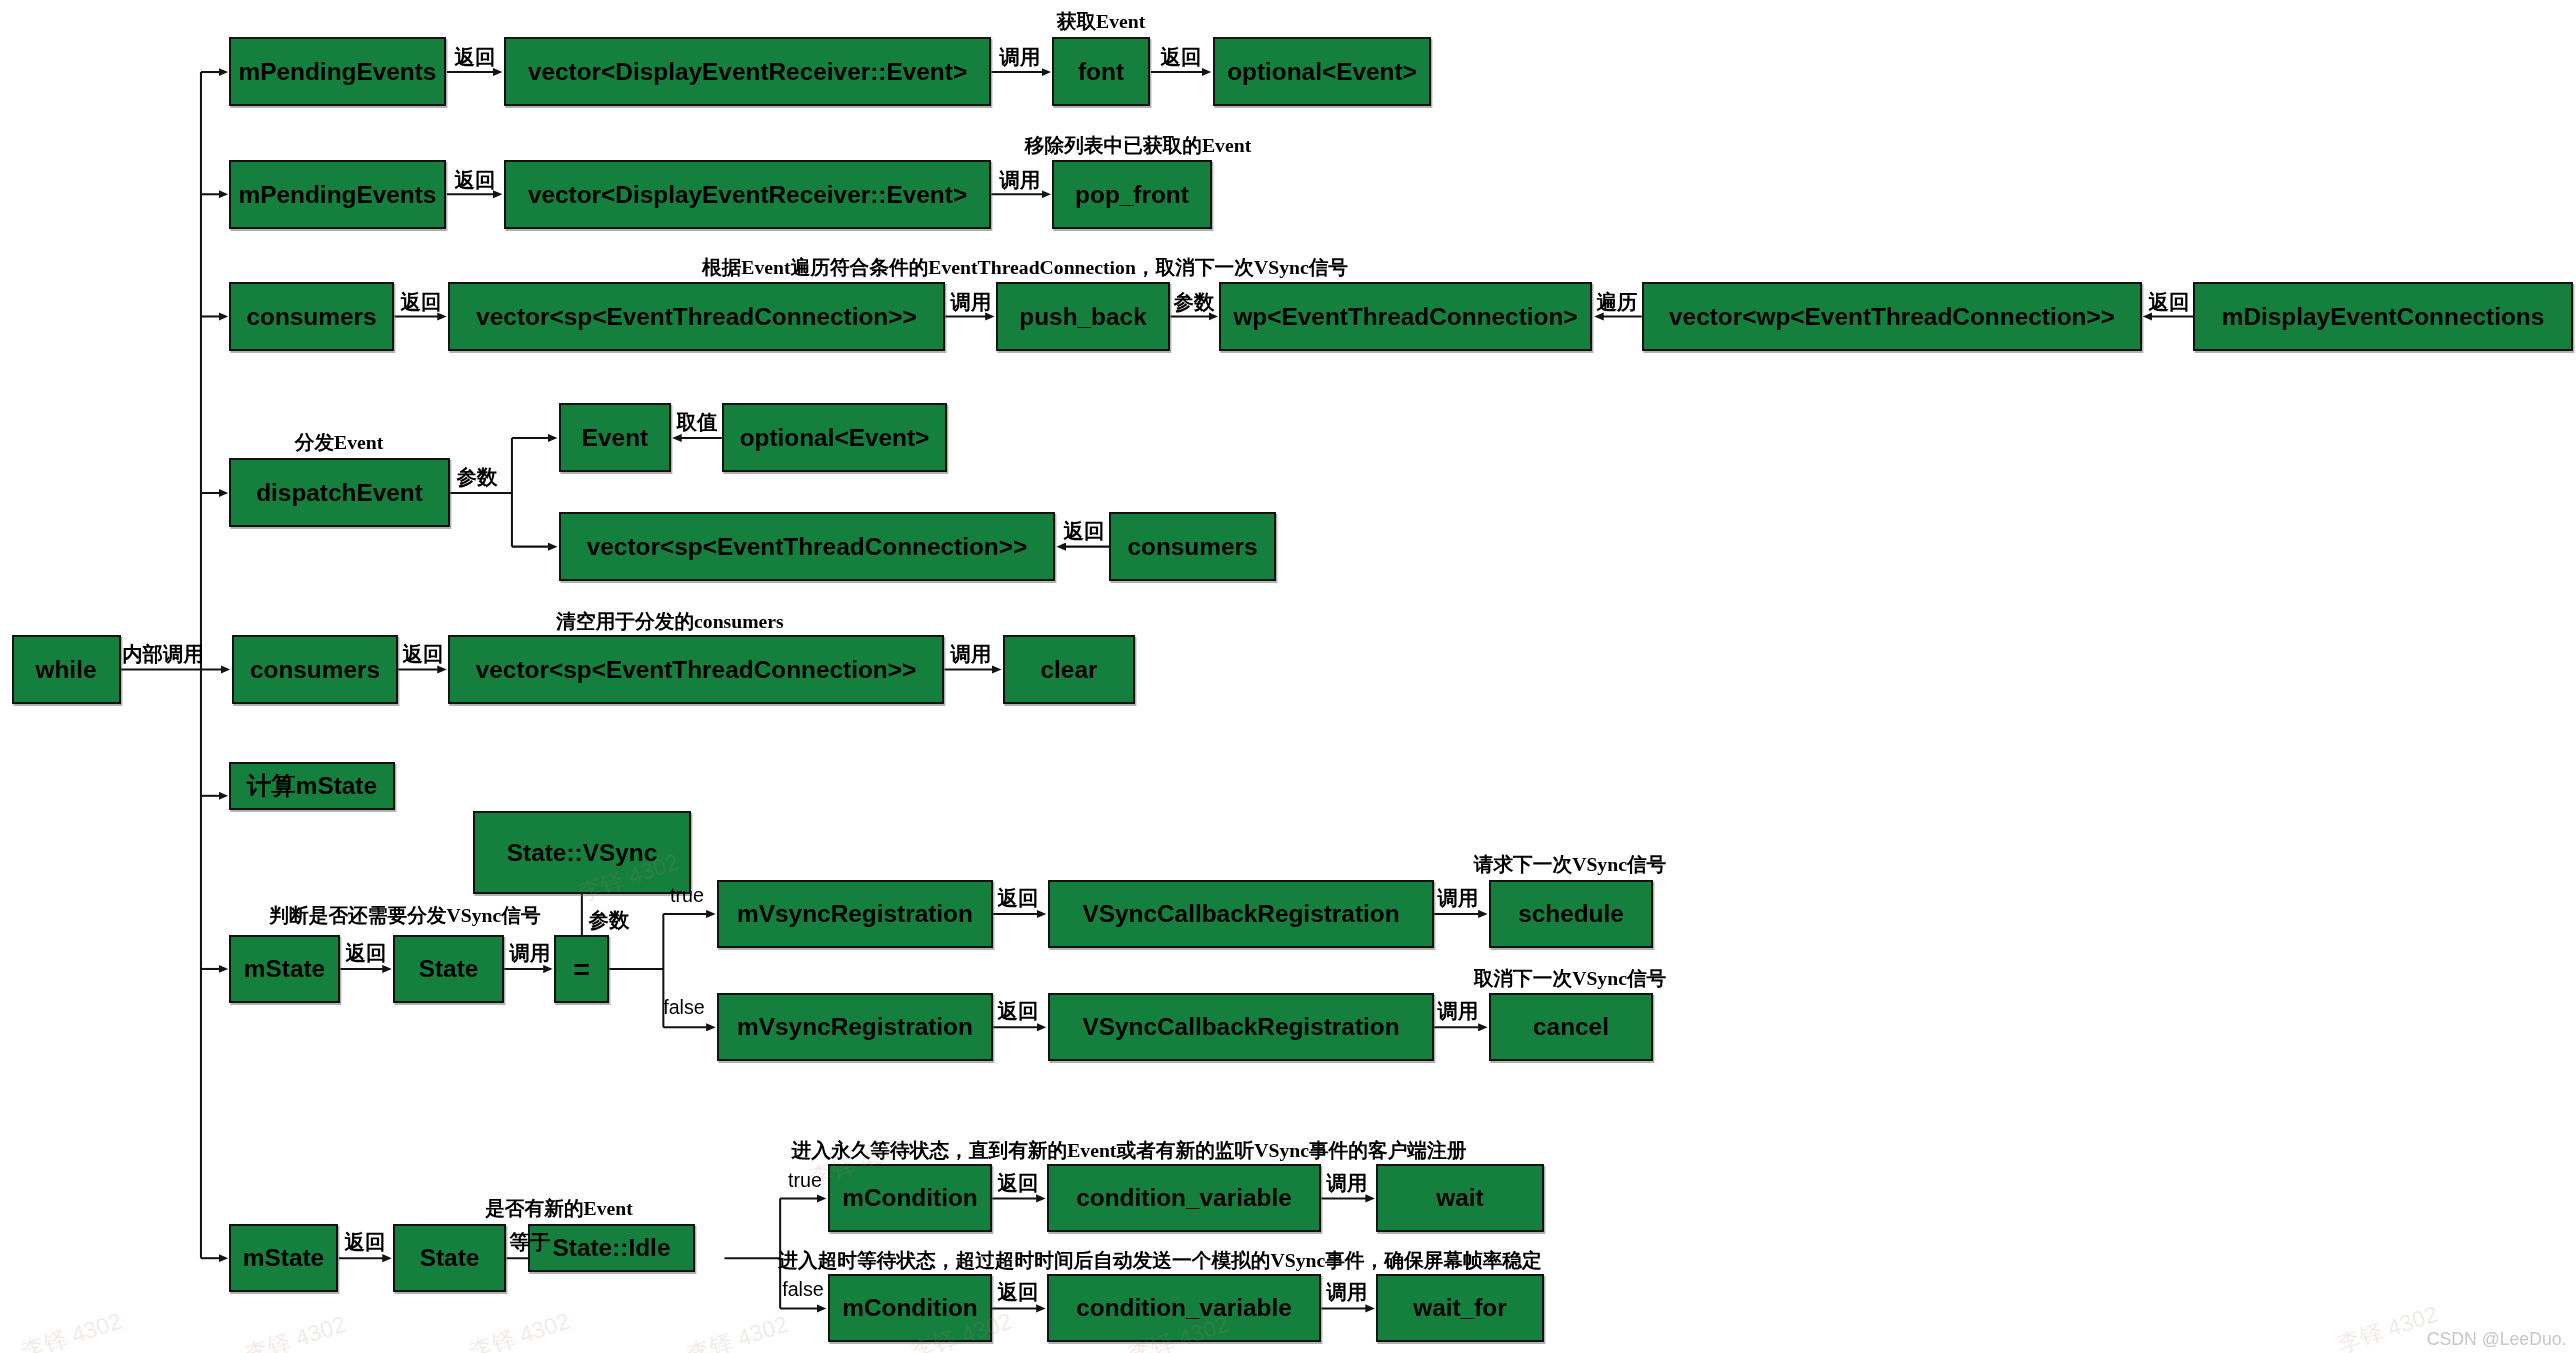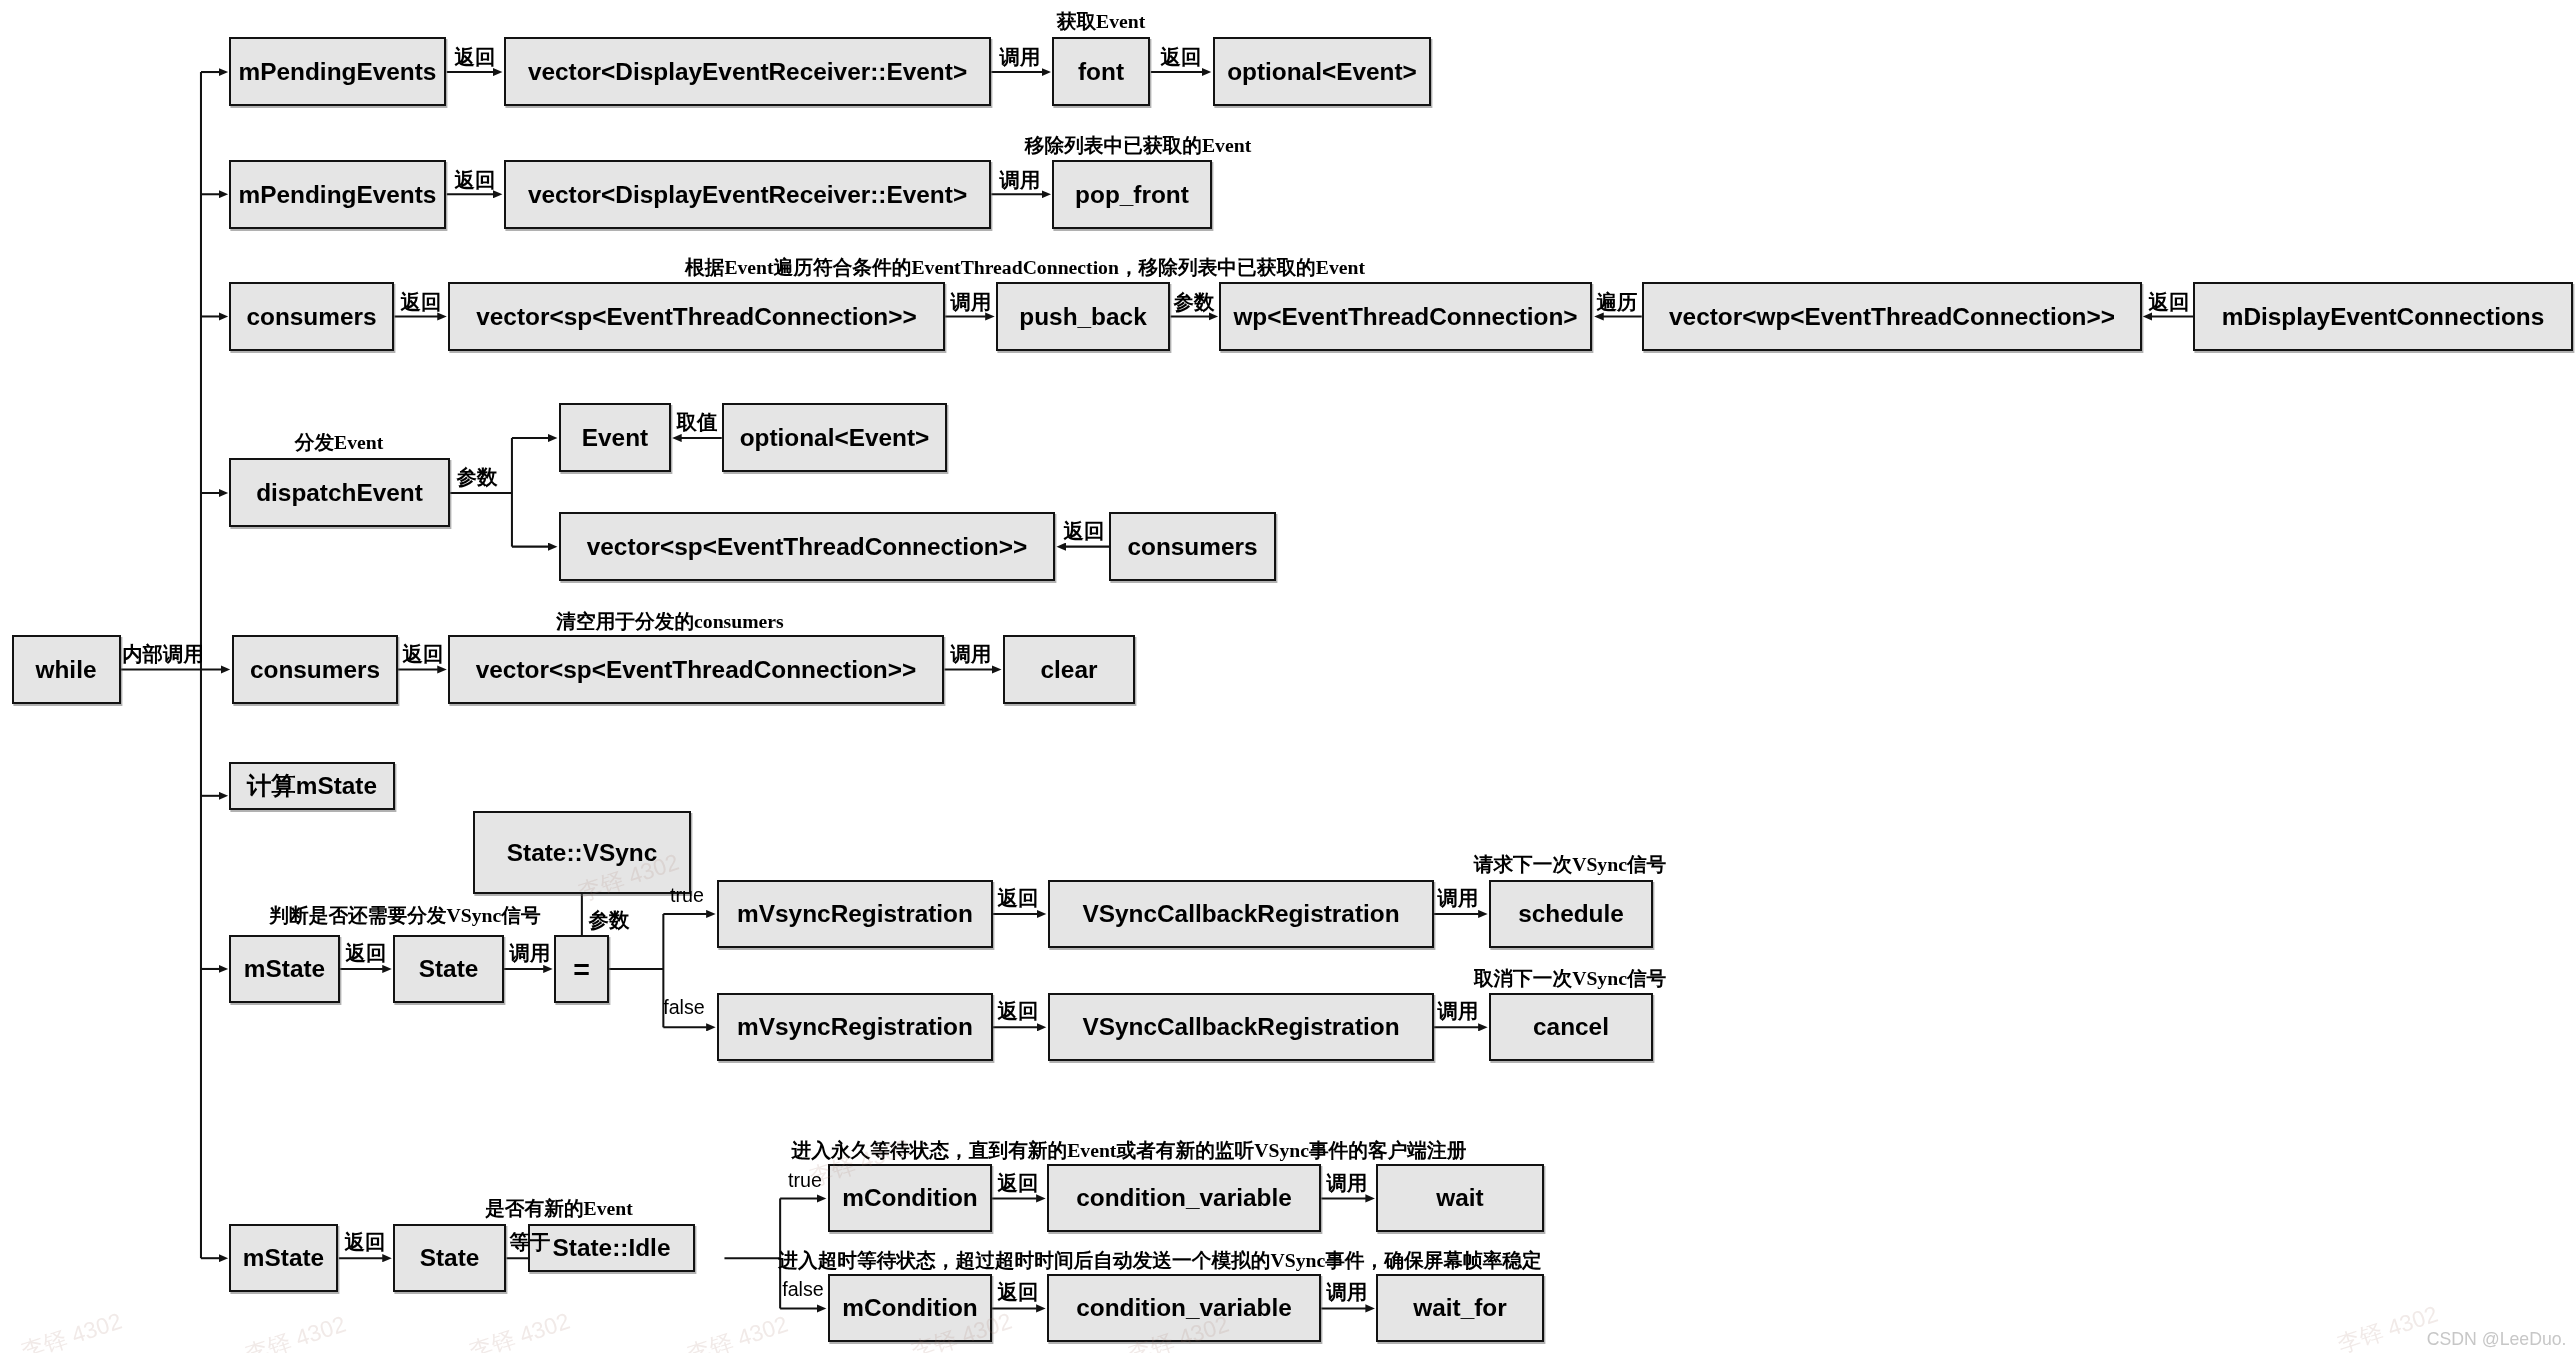--- a/index.html
+++ b/index.html
@@ -1,18 +1,18 @@
 <!DOCTYPE html>
 <html style="font-size:11px"><head>
 <meta charset="utf-8">
 <style>
   html,body{margin:0;padding:0;background:#ffffff;}
   #canvas{position:relative;width:2576px;height:1354px;background:#ffffff;overflow:hidden;
           font-family:"Liberation Sans","DejaVu Sans",sans-serif;}
-  .box{position:absolute;box-sizing:border-box;border:2px solid #121212;background:#e5e5e5;
+  .box{position:absolute;box-sizing:border-box;border:2px solid #121212;background:#15803d;
        display:flex;align-items:center;justify-content:center;white-space:nowrap;
        font-weight:bold;font-size:24.4px;color:#000;box-shadow:1.4px 2px 0 rgba(100,100,100,.5);}
   .box.eq{font-size:28.5px;}
   .elabel{position:absolute;transform:translateX(-50%);font-weight:bold;font-size:20.4px;color:#000;white-space:nowrap;}
   .elabel.tf{font-weight:400;font-size:19.7px;}
   .caption{position:absolute;transform:translateX(-50%);font-weight:bold;font-size:19.7px;color:#000;white-space:nowrap;font-family:Liberation Serif, serif;}
   svg.wires{position:absolute;left:0;top:0;}
   .wm{position:absolute;color:rgba(165,125,110,0.16);font-size:23px;transform:rotate(-18deg);white-space:nowrap;}
   .wm-credit{position:absolute;right:9.5px;top:1329px;color:#c7c7c7;font-size:17.7px;white-space:nowrap;}
 </style>
@@ -161,21 +161,21 @@
   <div class="elabel" style="left:530px;top:1228px">等于</div>
   <div class="elabel tf" style="left:805px;top:1169px">true</div>
   <div class="elabel tf" style="left:803px;top:1278px">false</div>
   <div class="elabel" style="left:1018px;top:1169px">返回</div>
   <div class="elabel" style="left:1347px;top:1169px">调用</div>
   <div class="elabel" style="left:1018px;top:1278px">返回</div>
   <div class="elabel" style="left:1347px;top:1278px">调用</div>
 
   <div class="caption" style="left:1101px;top:8.1px">获取Event</div>
   <div class="caption" style="left:1138px;top:132px">移除列表中已获取的Event</div>
-  <div class="caption" style="left:1025px;top:254px">根据Event遍历符合条件的EventThreadConnection，移除列表中已获取的Event</div>
+  <div class="caption" style="left:1025px;top:254px">根据Event遍历符合条件的EventThreadConnection，取消下一次VSync信号</div>
   <div class="caption" style="left:339px;top:429px">分发Event</div>
   <div class="caption" style="left:670px;top:608px">清空用于分发的consumers</div>
   <div class="caption" style="left:405px;top:902px">判断是否还需要分发VSync信号</div>
   <div class="caption" style="left:1570px;top:851px">请求下一次VSync信号</div>
   <div class="caption" style="left:1570px;top:965px">取消下一次VSync信号</div>
   <div class="caption" style="left:559px;top:1195px">是否有新的Event</div>
   <div class="caption" style="left:1129px;top:1137px">进入永久等待状态，直到有新的Event或者有新的监听VSync事件的客户端注册</div>
   <div class="caption" style="left:1160px;top:1247px">进入超时等待状态，超过超时时间后自动发送一个模拟的VSync事件，确保屏幕帧率稳定</div>
 
   <div class="wm" style="left:20.4px;top:1321px">李铎 4302</div>

